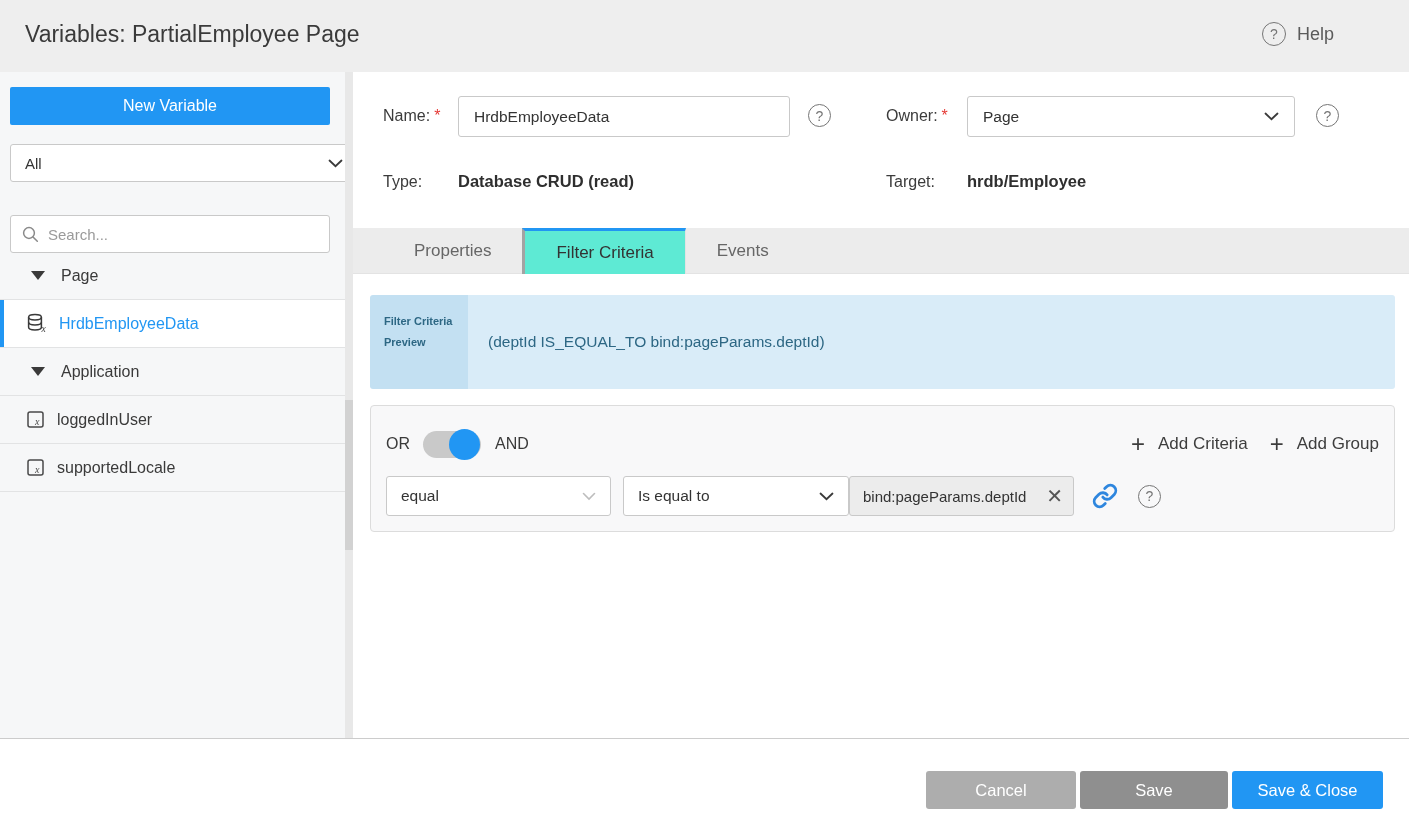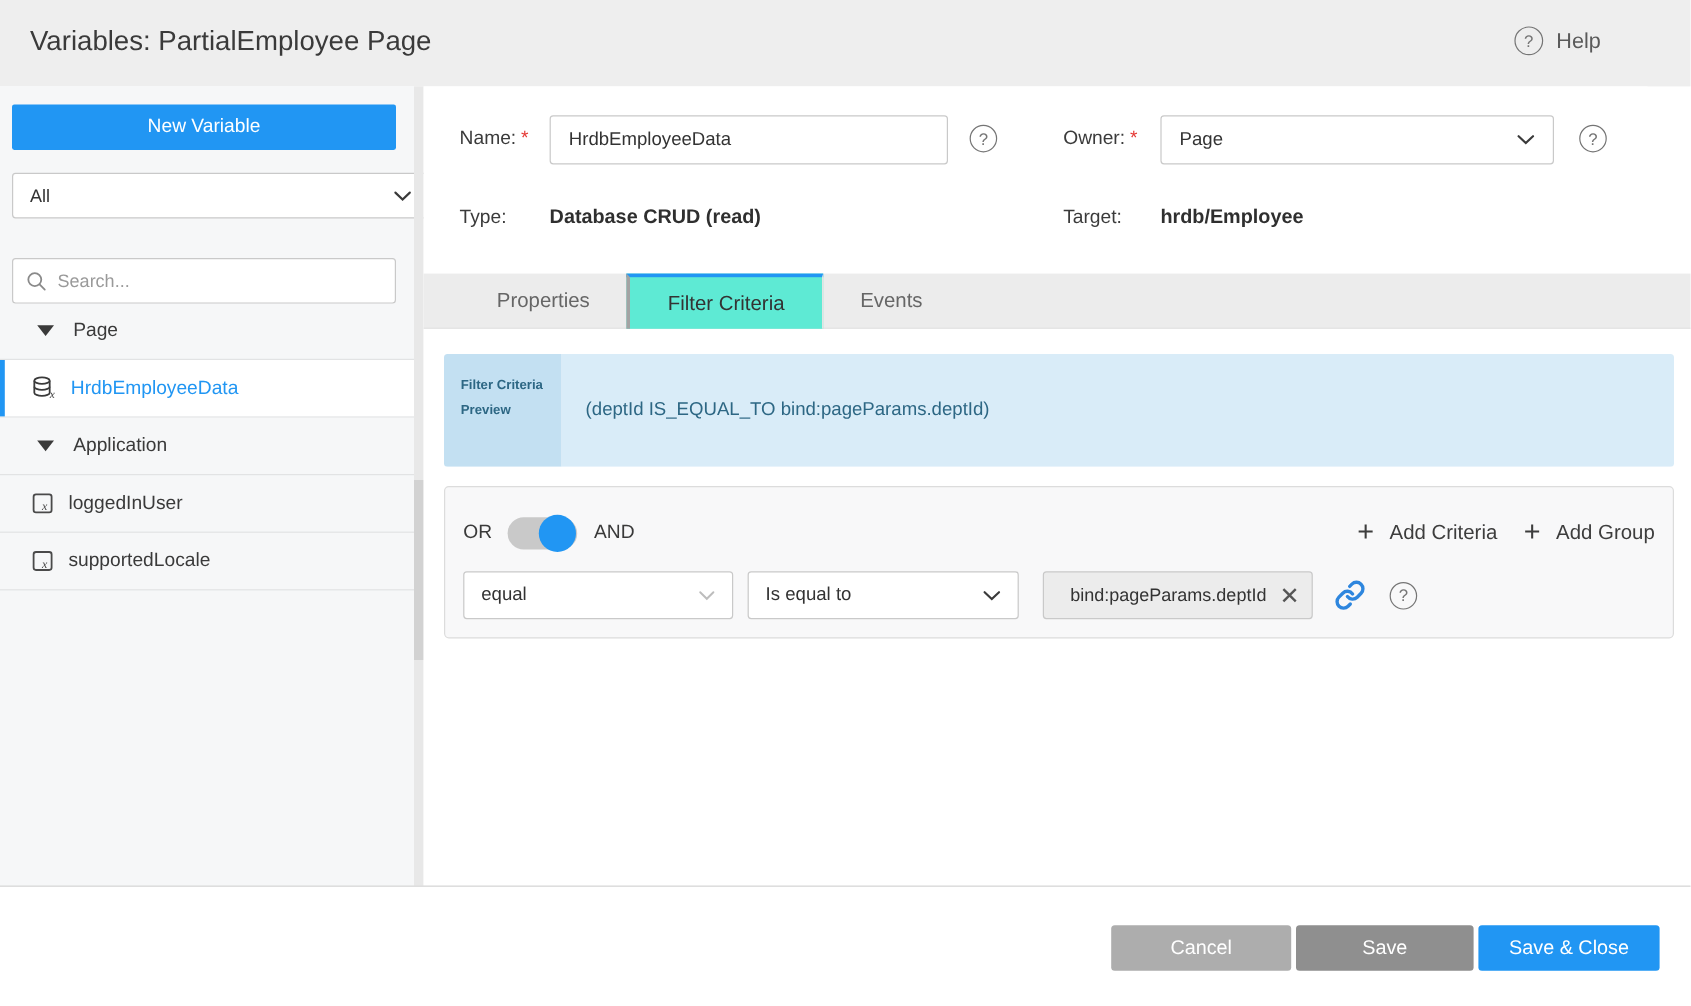--- a/index.html
+++ b/index.html
@@ -60,21 +60,21 @@
   .logic-row .or { font-size:16px; color:#3a3a3a; margin-right:13px; }
   .logic-row .and { font-size:16px; color:#3a3a3a; margin-left:14px; }
   .toggle { position:relative; width:58px; height:27px; background:#c9c9c9; border-radius:14px; cursor:pointer; }
   .toggle .knob { position:absolute; left:26px; top:-2px; width:31px; height:31px; border-radius:50%; background:#2196f3; }
   .add-btns { margin-left:auto; display:flex; align-items:center; gap:22px; }
   .add-btn { display:flex; align-items:center; gap:13px; font-size:17px; color:#3d3d3d; cursor:pointer; }
   .plus { font-size:24px; font-weight:400; color:#3d3d3d; line-height:1; }
   .crit-row { position:absolute; left:15px; top:70px; right:15px; height:40px; display:flex; align-items:center; }
   .crit-sel { height:40px; background:#fff; border:1px solid #c9c9c9; border-radius:3px; display:flex; align-items:center; padding:0 14px; font-size:15.5px; color:#333; cursor:pointer; }
   .crit-sel .spacer { flex:1; }
-  .chip { height:40px; width:225px; background:#ececec; border:1px solid #c9c9c9; border-radius:3px; display:flex; align-items:center; padding:0 8px 0 13px; font-size:15px; color:#333; margin-left:20px;text-align:center; }
+  .chip { height:40px; width:225px; background:#ececec; border:1px solid #c9c9c9; border-radius:3px; display:flex; align-items:center; padding:0 8px 0 13px; font-size:15px; color:#333; margin-left:0; }
   .chip .chip-text { flex:1; white-space:nowrap; overflow:hidden; }
   .chip .x { font-size:20px; color:#555; cursor:pointer; font-weight:300; padding:0 2px; }
 
   
   .footer-line { position:absolute; left:0; top:738px; width:1409px; height:1px; background:#cccccc; }
   .footer { position:absolute; left:0; top:739px; width:1409px; height:99px; background:#fff; display:flex; align-items:flex-start; justify-content:flex-end; gap:4px; padding:32px 26px 0 0; }
   .btn { height:38px; border:none; border-radius:3px; font-size:16.5px; font-family:"Liberation Sans", sans-serif; color:#fff; cursor:pointer; }
   .btn-cancel { width:150px; background:#adadad; }
   .btn-save { width:148px; background:#8f8f8f; }
   .btn-saveclose { width:151px; background:#2196f3; }

